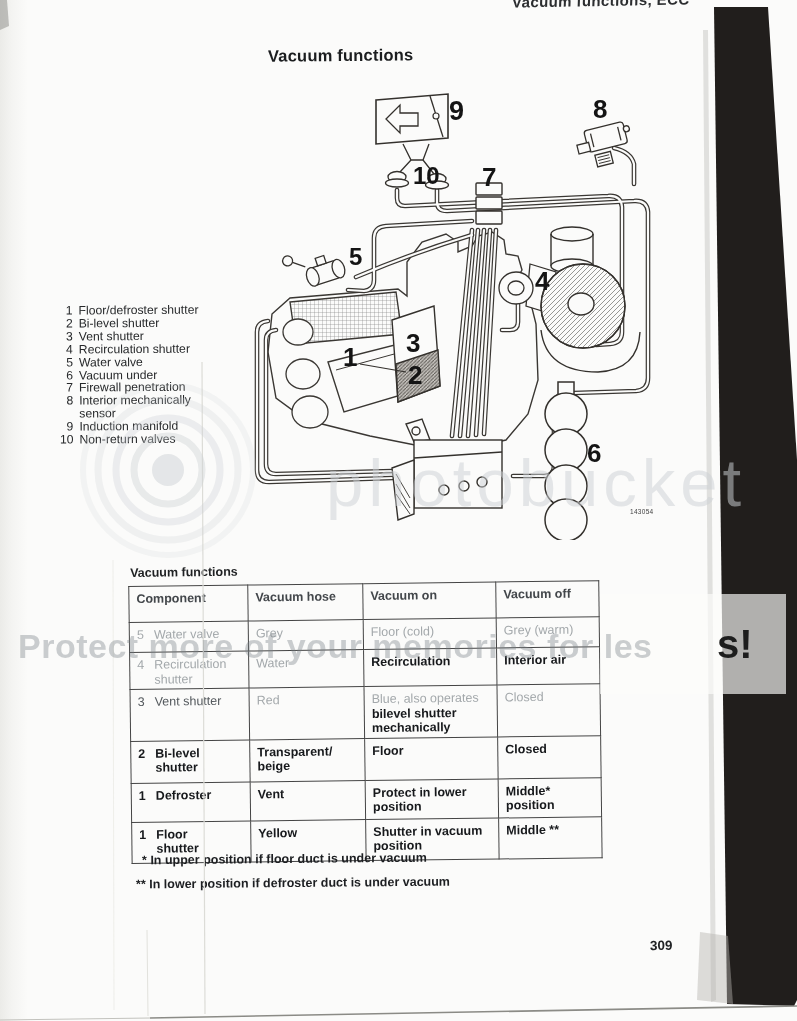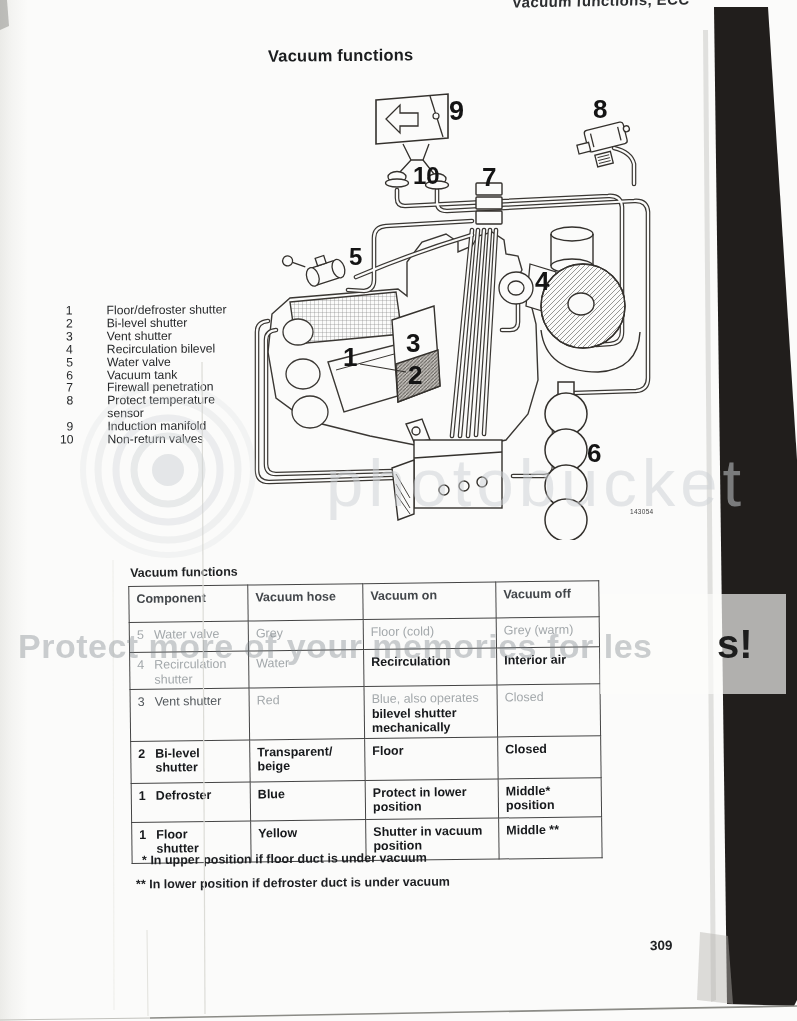--- a/index.html
+++ b/index.html
@@ -9,21 +9,21 @@
   .edge-left{position:absolute;left:0;top:0;width:30px;height:1021px;
      background:linear-gradient(90deg,#ebebe8 0px,#f4f4f2 12px,#fbfbfa 28px);}
   .hdr{position:absolute;left:512px;top:-8px;font-size:15px;font-weight:700;color:#2c2e30;
        letter-spacing:.4px;transform:rotate(-1deg) skewX(-3deg);white-space:nowrap;}
   .title{position:absolute;left:268px;top:46px;margin:0;font-size:16.5px;font-weight:700;
        color:#1b1d1f;letter-spacing:.2px;transform:rotate(-0.5deg);}
   
   .legend{position:absolute;left:56px;top:304px;width:184px;transform:rotate(-0.4deg);}
   .lrow{display:flex;font-size:12.2px;line-height:12.9px;color:#26282a;font-weight:500;}
   .lnum{width:17px;text-align:right;margin-right:6px;flex:none;}
-  .llab{width:150px;margin-left:28px;}
+  .llab{width:150px;}
   
   .diagram{position:absolute;left:210px;top:80px;width:470px;height:460px;}
   .dnum{position:absolute;font-weight:700;color:#141414;line-height:1;}
   
   .tablewrap{position:absolute;left:128px;top:566px;transform:rotate(-0.7deg);transform-origin:0 0;}
   .caption{font-size:12.5px;font-weight:700;color:#1f2123;margin:0 0 6px 2px;}
   table{border-collapse:collapse;table-layout:fixed;width:470px;background:transparent;}
   col.c1{width:119px}col.c2{width:115px}col.c3{width:133px}col.c4{width:103px}
   th,td{border:1.5px solid #454545;vertical-align:top;text-align:left;
         padding:5px 6px 2px 7px;font-size:12.5px;line-height:14.5px;}
@@ -71,37 +71,37 @@
       <div class="lrow">
         <span class="lnum">2</span>
         <span class="llab">Bi-level shutter</span>
       </div>
       <div class="lrow">
         <span class="lnum">3</span>
         <span class="llab">Vent shutter</span>
       </div>
       <div class="lrow">
         <span class="lnum">4</span>
-        <span class="llab">Recirculation bilevel</span>
+        <span class="llab">Recirculation shutter</span>
       </div>
       <div class="lrow">
         <span class="lnum">5</span>
         <span class="llab">Water valve</span>
       </div>
       <div class="lrow">
         <span class="lnum">6</span>
-        <span class="llab">Vacuum tank</span>
+        <span class="llab">Vacuum under</span>
       </div>
       <div class="lrow">
         <span class="lnum">7</span>
         <span class="llab">Firewall penetration</span>
       </div>
       <div class="lrow">
         <span class="lnum">8</span>
-        <span class="llab">Protect temperature sensor</span>
+        <span class="llab">Interior mechanically sensor</span>
       </div>
       <div class="lrow">
         <span class="lnum">9</span>
         <span class="llab">Induction manifold</span>
       </div>
       <div class="lrow">
         <span class="lnum">10</span>
         <span class="llab">Non-return valves</span>
       </div>
     </div>
@@ -347,21 +347,21 @@
             <td>
               <div class="cfull">
                 <div class="cl tn-dark">Closed</div>
               </div>
             </td>
           </tr>
           <tr style="height: 39px;">
             <td><span class="cnum tn-dark">1</span><div class="cbody"><div class="cl tn-dark">Defroster</div></div></td>
             <td>
               <div class="cfull">
-                <div class="cl tn-dark">Blue</div>
+                <div class="cl tn-dark">Vent</div>
               </div>
             </td>
             <td>
               <div class="cfull">
                 <div class="cl tn-dark">Protect in lower</div>
                 <div class="cl tn-dark">position</div>
               </div>
             </td>
             <td>
               <div class="cfull">

